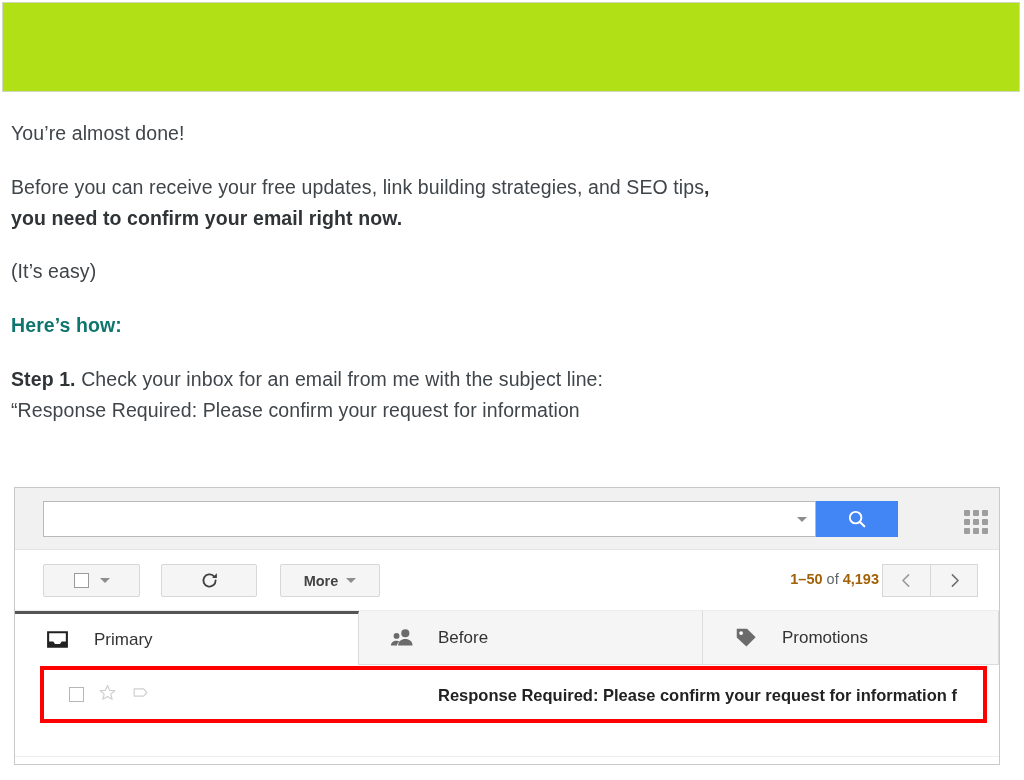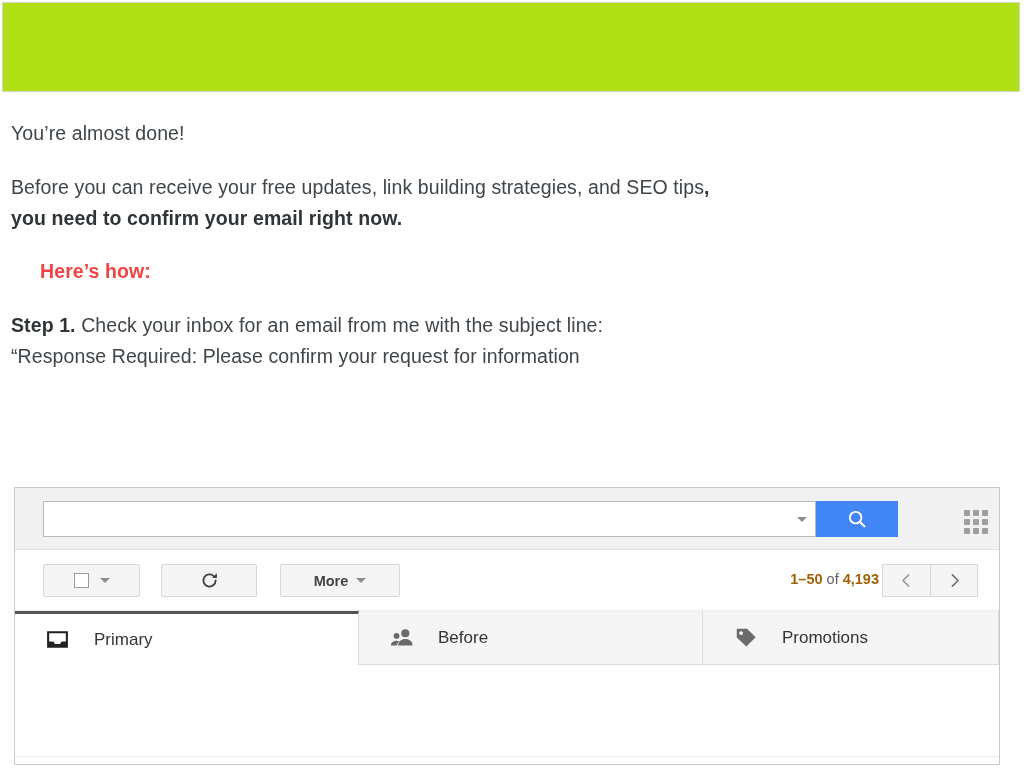--- a/index.html
+++ b/index.html
@@ -37,21 +37,21 @@
   .para {
     font-size: 19.5px;
     line-height: 31px;
     color: #3f4549;
     margin: 0 0 23px 0;
     font-weight: 400;
     letter-spacing: 0.1px;
   }
   .para.tight { margin-bottom: 22px; margin-top: 19px; }
   .para b, .para strong { font-weight: 700; color: #2f3437; }
-  .para.bold-all { font-weight: 700; color: #ef4444; margin-left: 29px; }
+  .para.bold-all { font-weight: 700; color: #0f766e; }
   .para.step { margin-bottom: 0; }
 
   
   .gmail-shot {
     position: absolute;
     left: 14px;
     top: 487px;
     width: 986px;
     height: 278px;
     background: #ffffff;
@@ -155,21 +155,21 @@
     display: flex;
     align-items: center;
     justify-content: center;
     cursor: pointer;
     font-size: 14.5px;
     color: #444;
     font-weight: 700;
   }
   .gm-btn-selectall { left: 28px; width: 97px; gap: 11px; }
   .gm-btn-refresh  { left: 146px; width: 96px; }
-  .gm-btn-more     { left: 265px; width: 120px; gap: 8px; }
+  .gm-btn-more     { left: 265px; width: 100px; gap: 8px; }
   .sel-box {
     width: 15px; height: 15px;
     border: 1px solid #9a9a9a;
     background: #fff;
     box-sizing: border-box;
   }
   .gm-paging {
     position: absolute;
     right: 120px;
     top: 21px;
@@ -288,20 +288,21 @@
 <body>
 
 <div class="banner"></div>
 
 <div class="body-copy">
 
   <p class="para">You’re almost done!</p>
 
   <p class="para tight"><span>Before you can receive your free updates, link building strategies, and SEO tips</span><b>,</b><br><b>you need to confirm your email right now.</b></p>
 
+  <p class="para">(It’s easy)</p>
 
   <p class="para bold-all">Here’s how:</p>
 
   <p class="para step"><b>Step 1.</b> <span>Check your inbox for an email from me with the subject line:</span><br><span>“Response Required: Please confirm your request for information</span></p>
 
 </div>
 
 <div class="gmail-shot">
 
   <div class="gm-searchbar">
@@ -395,16 +396,34 @@
         <svg width="27" height="27" viewBox="0 0 24 24">
           <path d="M4.2 4.2h9.2L21 11.8l-8.2 8.2L4.2 12z" fill="#6b6b6b"></path>
           <circle cx="8.1" cy="8.1" r="1.7" fill="#ffffff"></circle>
         </svg>
       </span>
       <span class="tab-label">Promotions</span>
     </div>
   </div>
 
   <div class="gm-row-wrap">
+    <div class="gm-row-highlight">
+      <div class="gm-row">
+        <div class="row-ctrl">
+          <span class="row-check"></span>
+          <span>
+            <svg width="19" height="19" viewBox="0 0 24 24">
+              <polygon points="12,3 14.6,9.2 21.2,9.7 16.2,14 17.8,20.5 12,17 6.2,20.5 7.8,14 2.8,9.7 9.4,9.2" fill="none" stroke="#cfcfcf" stroke-width="1.5" stroke-linejoin="round"></polygon>
+            </svg>
+          </span>
+          <span>
+            <svg width="19" height="19" viewBox="0 0 24 24">
+              <path d="M4 7.5h12l4 4.5-4 4.5H4z" fill="none" stroke="#cfcfcf" stroke-width="1.5" stroke-linejoin="round"></path>
+            </svg>
+          </span>
+        </div>
+        <span class="row-subject">Response Required: Please confirm your request for information f</span>
+      </div>
+    </div>
     <div class="gm-bottom-strip"></div>
   </div>
 
 </div>
 
 </body></html>

